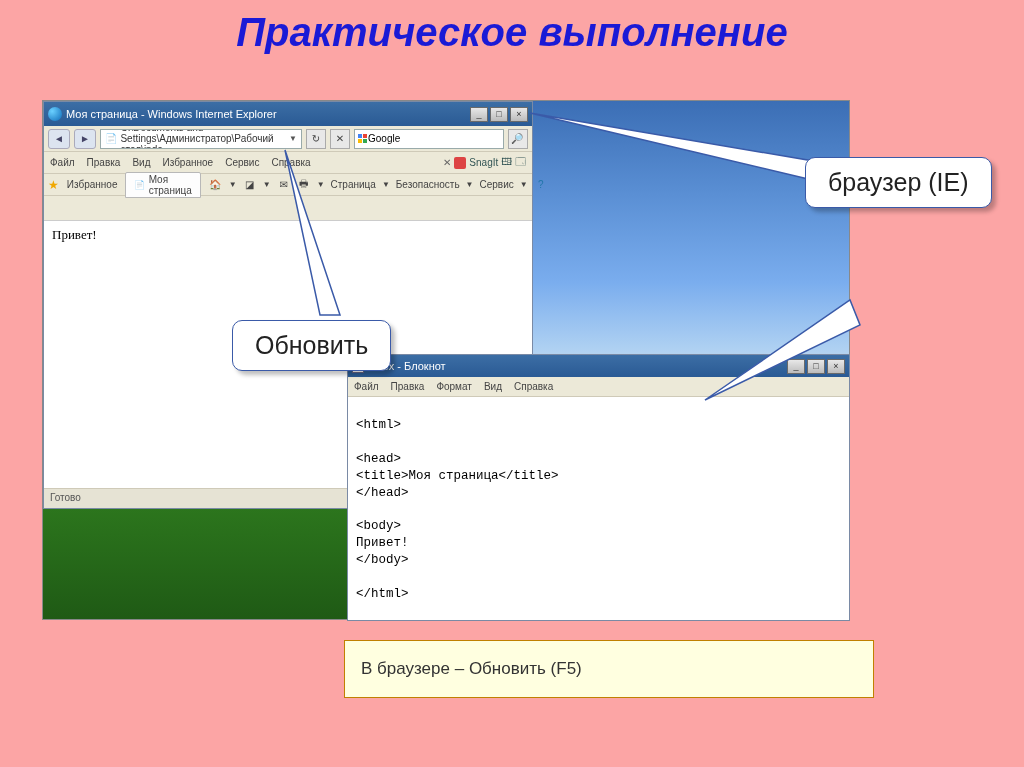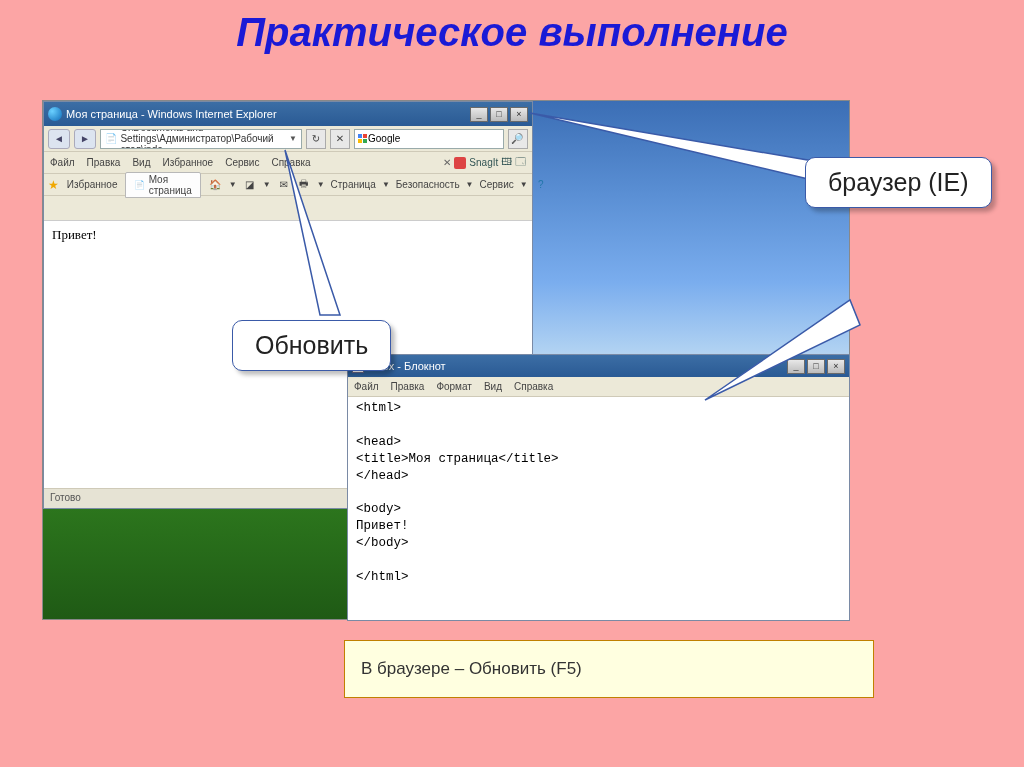--- a/index.html
+++ b/index.html
@@ -32,21 +32,21 @@
   .mini { width: 14px; height: 14px; display: flex; align-items: center; justify-content: center; }
   .ie-content { position: absolute; left: 0; right: 0; top: 118px; bottom: 20px; background: #fff; border-top: 1px solid #ccc; padding: 6px 8px; font-family: "Times New Roman", serif; font-size: 13px; color: #000; }
   .ie-status { position: absolute; left: 0; right: 0; bottom: 0; height: 20px; background: #e6e3d4; border-top: 1px solid #cfcab8; font-size: 10px; color: #555; padding: 3px 6px; }
 
   
   .np-win { position: absolute; left: 304px; top: 253px; width: 503px; height: 267px; background: #fff; border: 1px solid #7a8aa5; z-index: 3; }
   .np-titlebar { height: 22px; background: linear-gradient(#3c6ea5,#2a5a94); display: flex; align-items: center; padding: 0 4px; color: #fff; font-size: 11px; }
   .np-icon { width: 12px; height: 14px; background: #fff; border: 1px solid #668; margin-right: 4px; position: relative; }
   .np-icon::after { content: ""; position: absolute; left: 2px; right: 2px; top: 3px; height: 1px; background: #9ac; box-shadow: 0 2px 0 #9ac, 0 4px 0 #9ac; }
   .np-menu { height: 20px; background: #ece9d8; border-bottom: 1px solid #cfcab8; display: flex; align-items: center; gap: 12px; padding: 0 6px; font-size: 10px; color: #444; }
-  .np-body { padding: 3px 8px; font-family: "Courier New", monospace; font-size: 12.5px; color: #000; white-space: pre; line-height: 1.35; }
+  .np-body { padding: 20px 8px; font-family: "Courier New", monospace; font-size: 12.5px; color: #000; white-space: pre; line-height: 1.35; }
 
   
   .callout { position: absolute; background: #fff; border: 1.5px solid #3a5aa8; border-radius: 10px; padding: 10px 22px; font-size: 25px; color: #222; box-shadow: 4px 4px 4px rgba(0,0,0,0.25); z-index: 10; text-align: center; }
   .pointer { position: absolute; z-index: 9; }
 
   
   .instr { position: absolute; left: 344px; top: 640px; width: 530px; background: #ffffe0; border: 1.5px solid #c08000; padding: 12px 16px; font-size: 17px; color: #333; line-height: 1.9; }
 </style>
 </head>
 <body>

